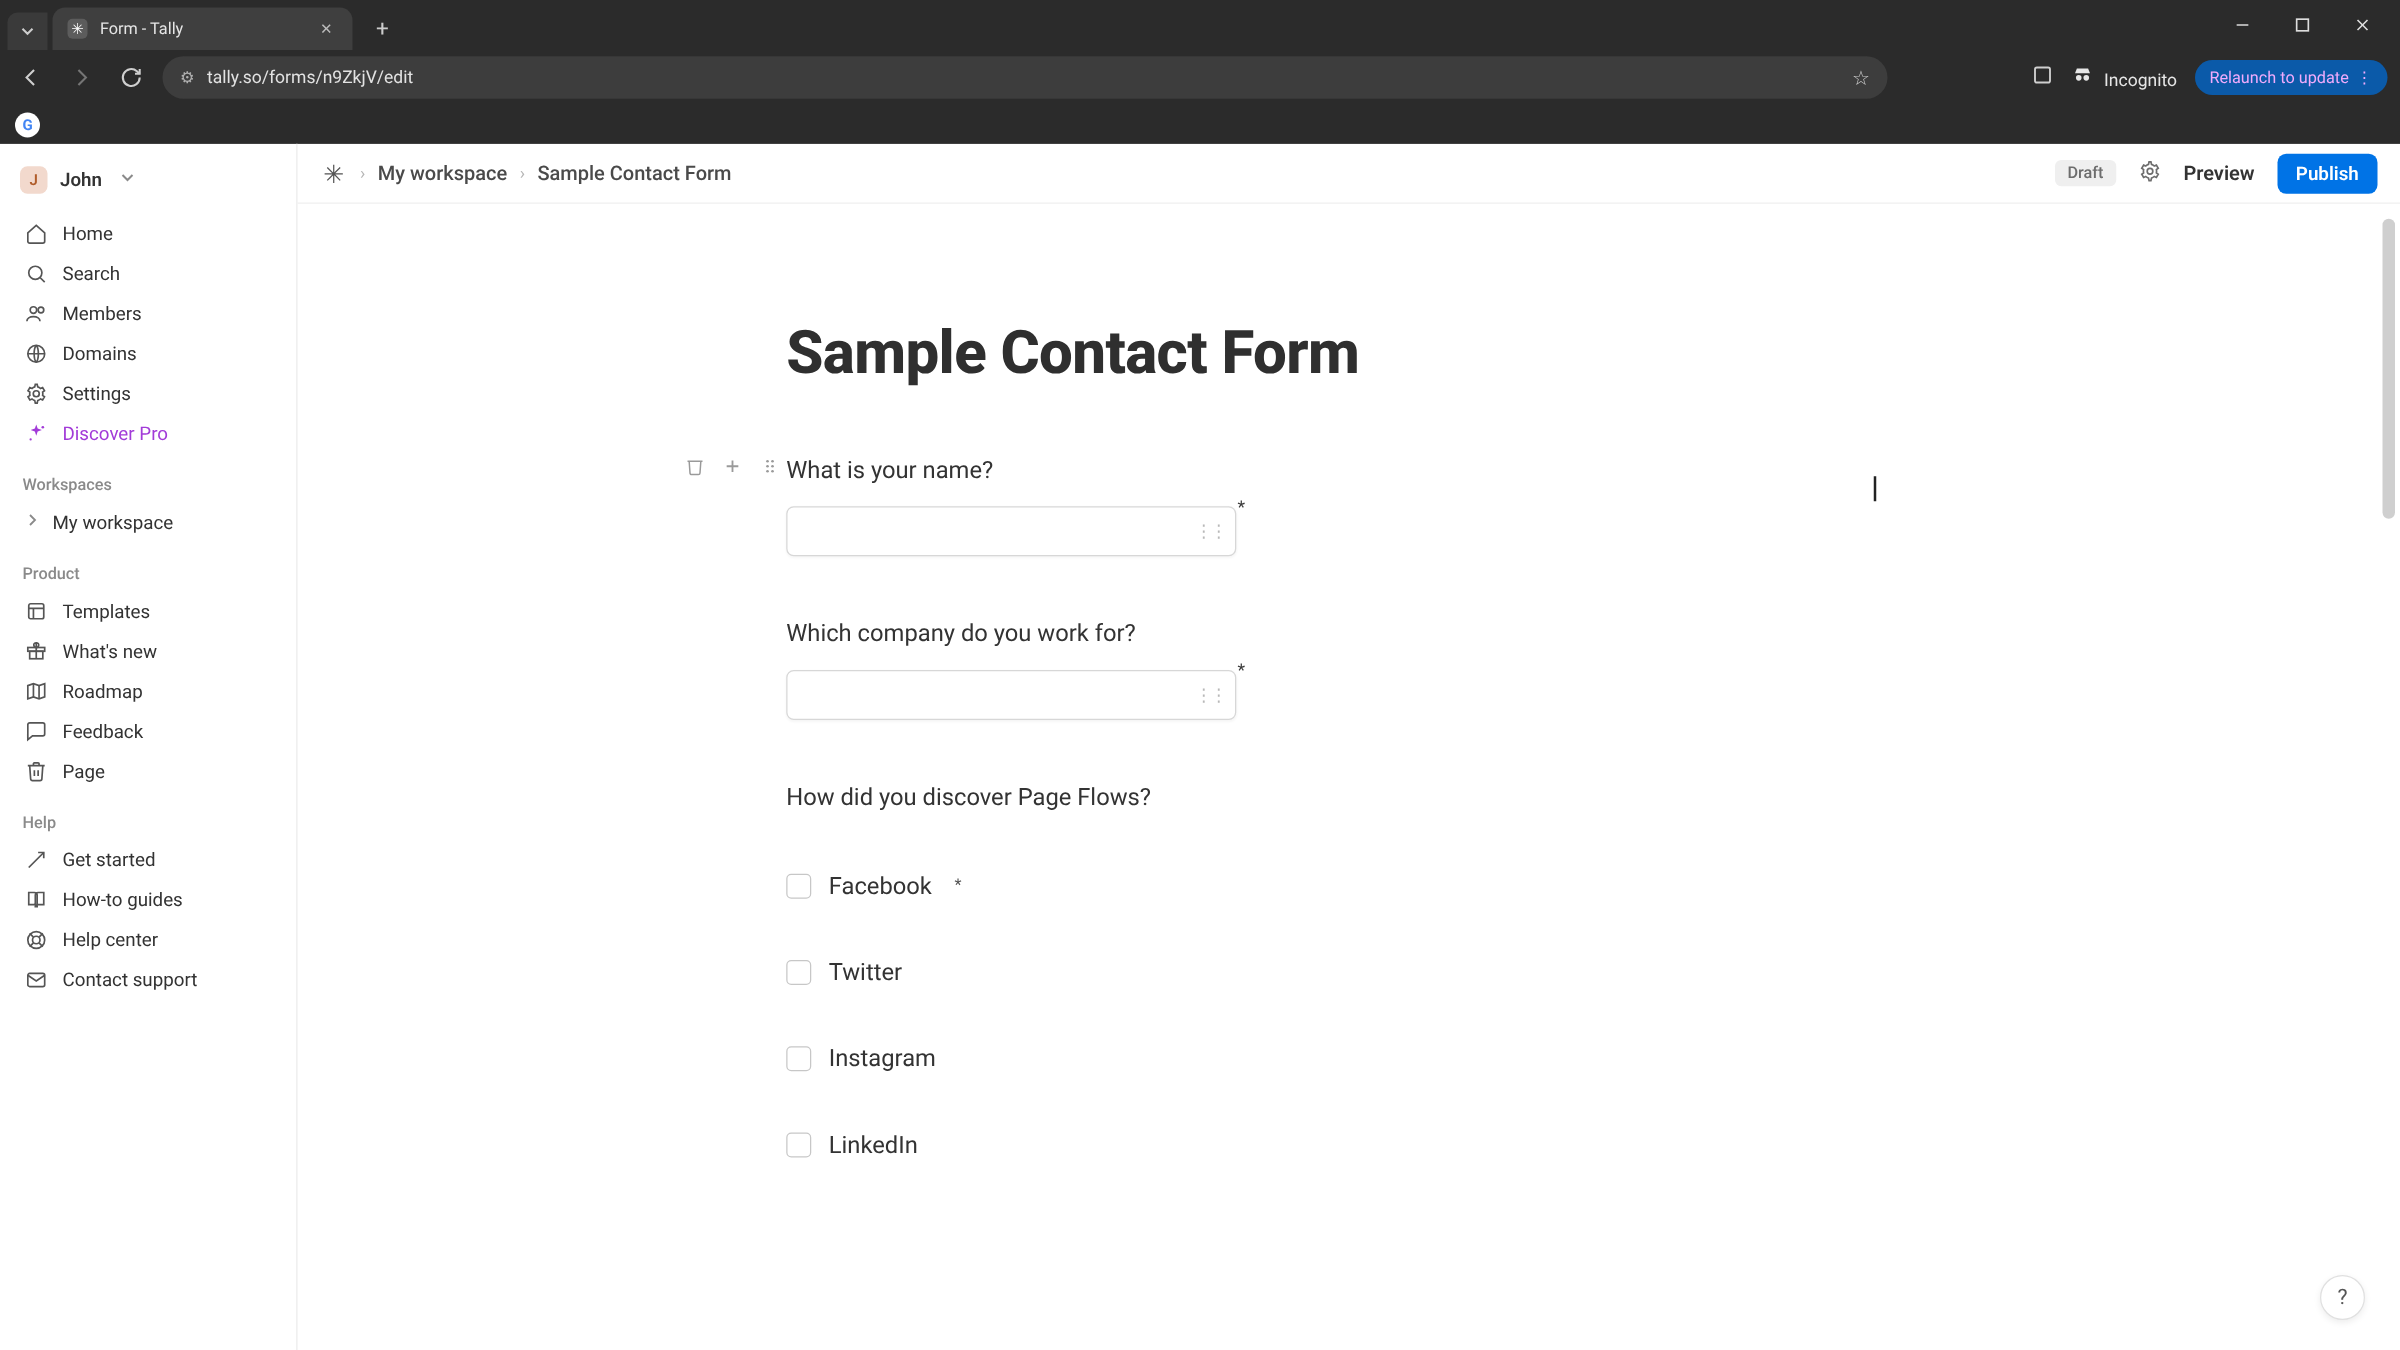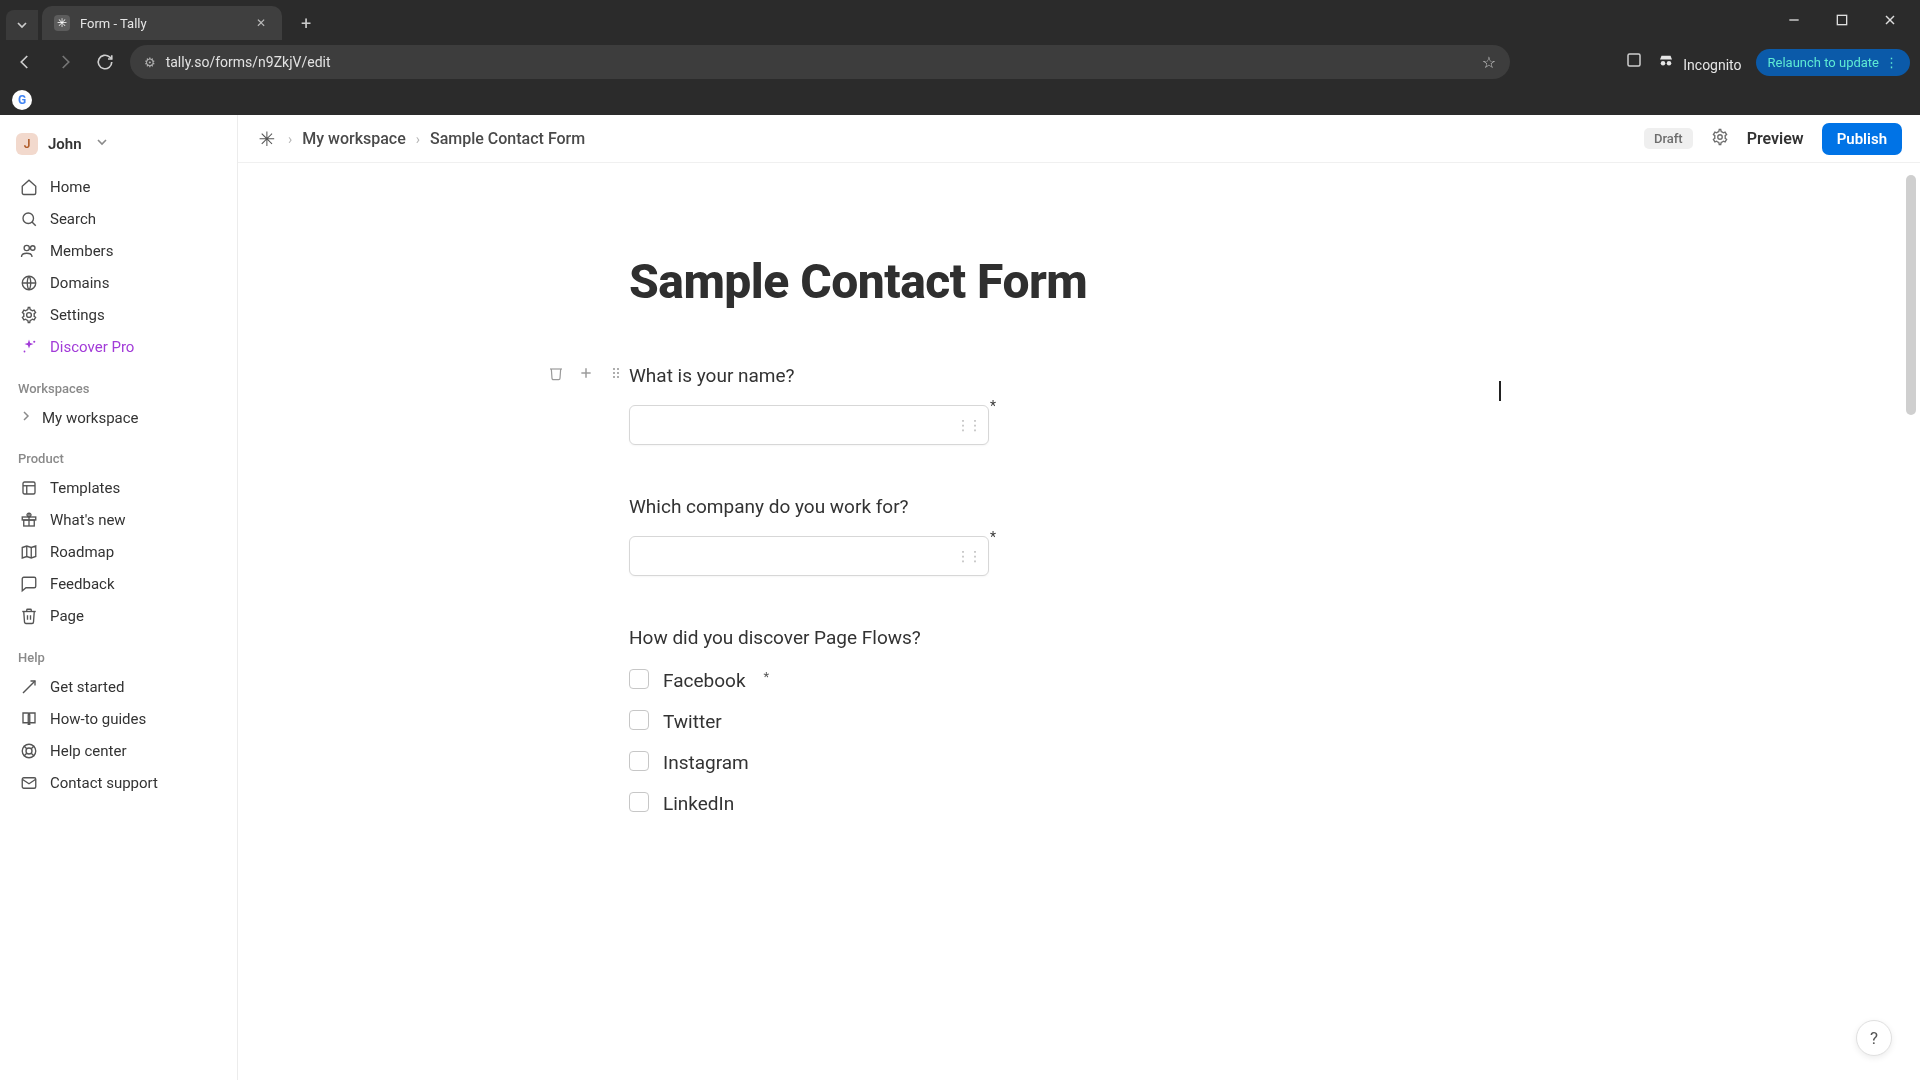--- a/index.html
+++ b/index.html
@@ -18,21 +18,21 @@
   .window-controls div { width:44px; height:32px; display:flex; align-items:center; justify-content:center; color:#ddd; }
 
   .addr-row { height: 44px; background: #2b2b2b; display:flex; align-items:center; padding: 0 10px; gap:10px; }
   .nav-btn { width:30px; height:30px; display:flex; align-items:center; justify-content:center; color:#bfbfbf; border-radius:50%; }
   .addr-bar { flex:0 0 auto; width: 1380px; height:34px; background:#3d3d3d; border-radius:20px; display:flex; align-items:center; padding:0 14px; gap:10px; color:#ccc; }
   .addr-bar .site-icon { font-size:13px; opacity:.8; }
   .addr-bar .url { font-size:14px; color:#e2e2e2; flex:1; }
   .addr-bar .star { margin-left:auto; font-size:16px; }
   .right-icons { margin-left:auto; display:flex; align-items:center; gap:14px; }
   .incognito-chip { display:flex; align-items:flex-end; gap:8px; font-size:14px; color:#e6e6e6; }
-  .relaunch { background:#0b5aa9; color:#5eead4; border-radius:18px; padding:6px 12px; font-size:13px; display:flex; align-items:center; gap:6px; }
+  .relaunch { background:#0b5aa9; color:#f0abfc; border-radius:18px; padding:6px 12px; font-size:13px; display:flex; align-items:center; gap:6px; }
   .relaunch .dots { font-size:13px; }
   .bookmark-row { height:31px; background:#2b2b2b; display:flex; align-items:center; padding-left:12px; }
   .g-circle { width:20px; height:20px; border-radius:50%; background:#fff; display:flex; align-items:center; justify-content:center; font-size:12px; font-weight:700; color:#4285F4; }
 
   
   .app { display:flex; height: calc(1080px - 115px); background:#fff; }
 
   
   .sidebar { width: 238px; border-right: 1px solid #ececec; padding: 14px 10px 20px 14px; color:#333; display:flex; flex-direction:column; }
   .user-row { display:flex; align-items:center; gap:10px; margin: 4px 2px 16px 2px; }
@@ -69,21 +69,21 @@
   .field-label { font-size:19px; color:#333; margin-bottom: 18px; }
   .field-input-wrap { position:relative; width: 360px; }
   .field-input { width:100%; height:40px; border:1px solid #d7d7d7; border-radius:6px; background:#fff; box-shadow: 0 1px 2px rgba(0,0,0,0.04); position:relative; }
   .req-star { position:absolute; top:-7px; right:-7px; color:#3a3a3a; font-size:14px; }
   .resize-handle { position:absolute; right:8px; top:50%; transform:translateY(-50%); color:#b8b8b8; font-size:14px; letter-spacing:-2px; }
 
   .row-tools { position:absolute; left:-84px; top:-2px; display:flex; gap:8px; color:#9a9a9a; align-items:center; }
   .row-tools .tool { width:22px; height:22px; display:flex; align-items:center; justify-content:center; font-size:16px; }
   
   .check-list { display:flex; flex-direction:column; gap:18px; margin-top: 20px; }
-  .check-item { display:flex; align-items:flex-start; gap:14px; font-size:19px; color:#333; }
+  .check-item { display:flex; align-items:center; gap:14px; font-size:19px; color:#333;margin-top:28px; }
   .checkbox { width:20px; height:20px; border:1.5px solid #c7c7c7; border-radius:4px; background:#fff; flex-shrink:0; }
   .opt-req { color:#555; font-size:13px; margin-left:4px; }
 
   .cursor-caret { position:absolute; width:1.5px; height:20px; background:#222; }
 
   
   .help-fab { position:absolute; right:28px; bottom:24px; width:36px; height:36px; border-radius:50%; border:1px solid #e0e0e0; background:#fff; box-shadow:0 2px 6px rgba(0,0,0,.08); display:flex; align-items:center; justify-content:center; font-size:17px; color:#555; }
 
   
   .scrollbar { position:absolute; right:2px; top:6px; bottom:6px; width:14px; }

